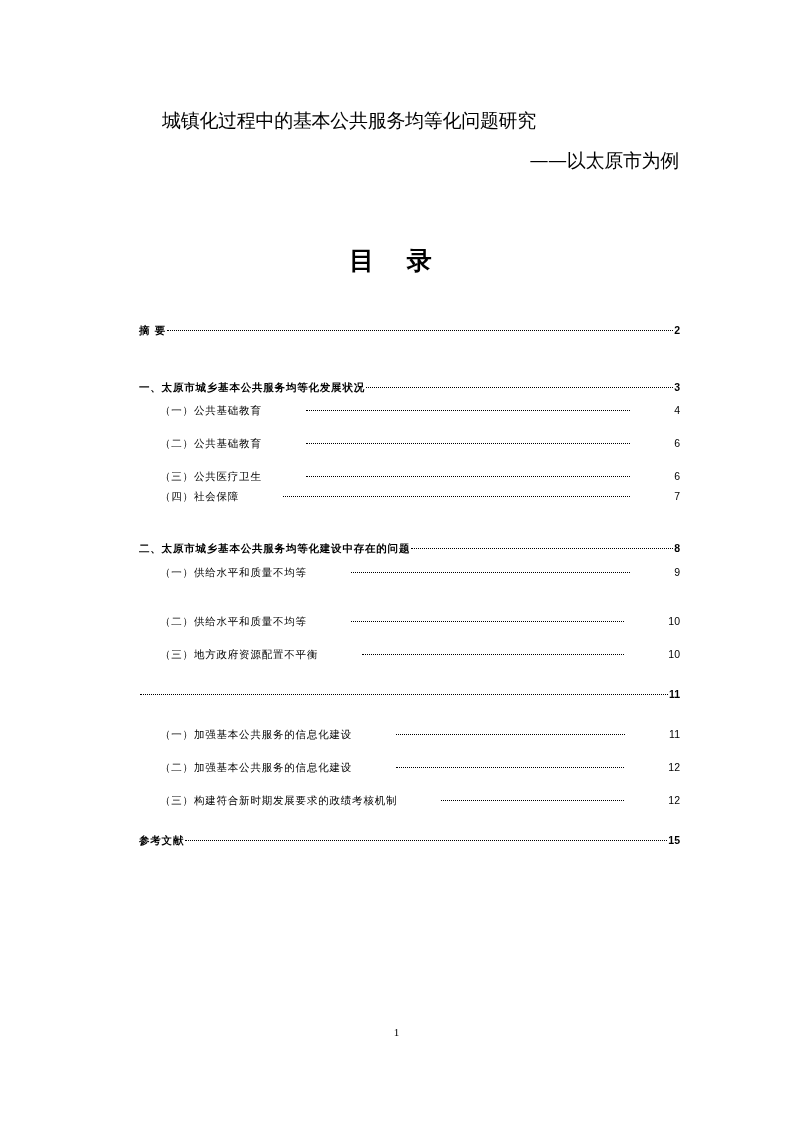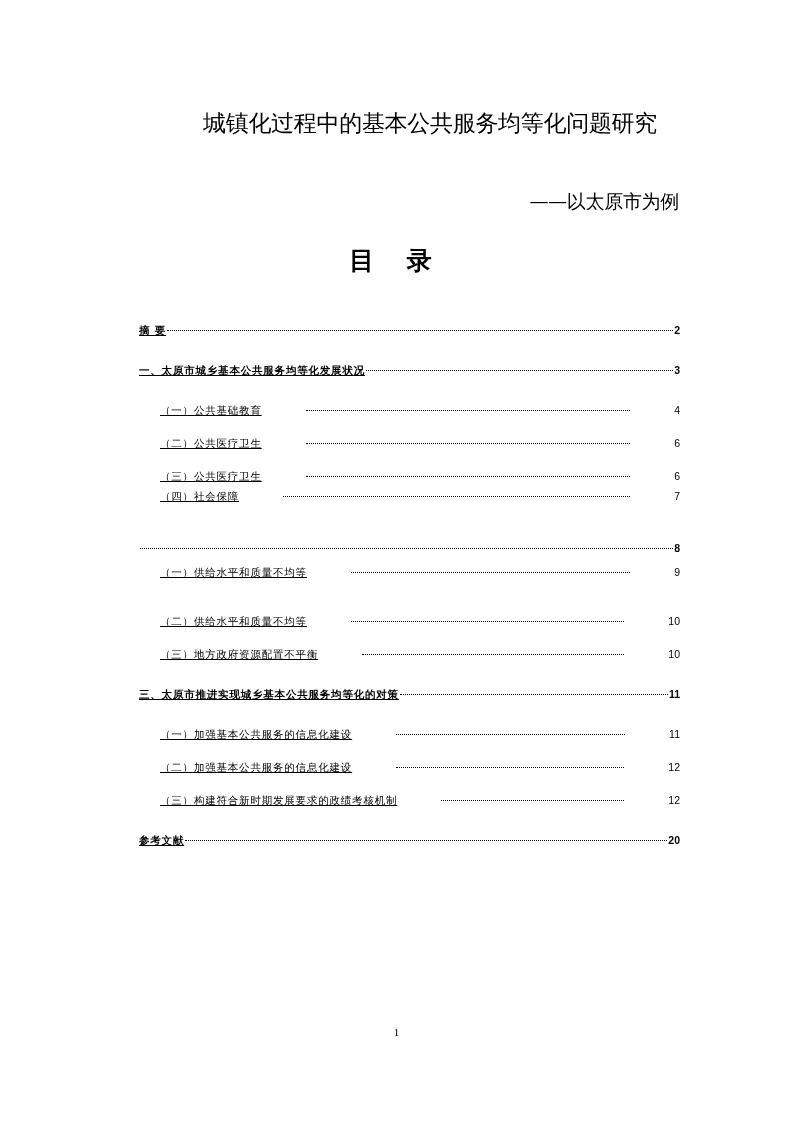--- a/index.html
+++ b/index.html
@@ -1,90 +1,90 @@
 <!DOCTYPE html>
 <html><head>
   <meta charset="utf-8">
   <style>
     html, body { margin: 0; padding: 0; background: #ffffff; }
     body { width: 793px; height: 1122px; position: relative; overflow: hidden; color: #000; }
     .page { position: absolute; left: 0; top: 0; width: 793px; height: 1122px; background: #fff; }
-    .title-main { position: absolute; left: 162px; top: 108px; font-family: "DejaVu Serif", serif; font-size: 23px; letter-spacing: -0.3px; white-space: nowrap; margin-left: 41px; }
-    .title-sub { position: absolute; right: 114px; top: 148px; font-family: "DejaVu Serif", serif; font-size: 19px; letter-spacing: -0.3px; white-space: nowrap; margin-top: 41px; }
+    .title-main { position: absolute; left: 162px; top: 108px; font-family: "DejaVu Serif", serif; font-size: 19px; letter-spacing: -0.3px; white-space: nowrap; }
+    .title-sub { position: absolute; right: 114px; top: 148px; font-family: "DejaVu Serif", serif; font-size: 19px; letter-spacing: -0.3px; white-space: nowrap; }
     .toc-heading { position: absolute; left: 0; width: 793px; top: 244px; text-align: center; font-family: "DejaVu Sans", sans-serif; font-weight: bold; font-size: 25px; letter-spacing: 12px; }
     .toc { position: absolute; left: 139px; width: 541px; top: 318px; }
     .toc-row { position: absolute; left: 0; right: 0; display: flex; align-items: baseline; font-family: "DejaVu Sans", sans-serif; font-size: 10.5px; height: 16px; }
     .toc-row.level1 { font-weight: bold; }
     .toc-row.level2 { padding-left: 21px; gap: 43px; }
-    .toc-label { white-space: nowrap; letter-spacing: 0.8px; text-decoration: underline; }
+    .toc-label { white-space: nowrap; letter-spacing: 0.8px; }
     .toc-dots { flex: 1; border-bottom: 1px dotted #000; margin: 0 1px; transform: translateY(-3px); min-width: 10px; }
     .toc-row.level1 .toc-dots { border-bottom-width: 1.5px; }
     .toc-page { white-space: nowrap; font-family: "Liberation Sans", sans-serif; font-size: 10.5px; }
     .page-number { position: absolute; left: 0; width: 793px; top: 1026px; text-align: center; font-family: "Liberation Serif", serif; font-size: 11px; }
   </style>
 </head>
 <body>
 
 <div class="page">
   <div class="title-main">城镇化过程中的基本公共服务均等化问题研究</div>
   <div class="title-sub">——以太原市为例</div>
   <div class="toc-heading">目 录</div>
 
   <div class="toc">
     <div class="toc-row level1" style="top:6px">
       <span class="toc-label">摘  要</span>
         <span class="toc-dots"></span>
         <span class="toc-page">2</span>
     </div>
-    <div class="toc-row level1" style="top:46px">
+    <div class="toc-row level1" style="top:63px">
       <span class="toc-label">一、太原市城乡基本公共服务均等化发展状况</span>
         <span class="toc-dots"></span>
         <span class="toc-page">3</span>
     </div>
     <div class="toc-row level2" style="top:86px">
       <span class="toc-label">（一）公共基础教育</span>
         <span class="toc-dots"></span>
         <span class="toc-page">4</span>
     </div>
     <div class="toc-row level2" style="top:119px">
-      <span class="toc-label">（二）公共医疗卫生</span>
+      <span class="toc-label">（二）公共基础教育</span>
         <span class="toc-dots"></span>
         <span class="toc-page">6</span>
     </div>
     <div class="toc-row level2" style="top:152px">
       <span class="toc-label">（三）公共医疗卫生</span>
         <span class="toc-dots"></span>
         <span class="toc-page">6</span>
     </div>
     <div class="toc-row level2" style="top:172px">
       <span class="toc-label">（四）社会保障</span>
         <span class="toc-dots"></span>
         <span class="toc-page">7</span>
     </div>
     <div class="toc-row level1" style="top:224px">
+      <span class="toc-label">二、太原市城乡基本公共服务均等化建设中存在的问题</span>
         <span class="toc-dots"></span>
         <span class="toc-page">8</span>
     </div>
     <div class="toc-row level2" style="top:248px">
       <span class="toc-label">（一）供给水平和质量不均等</span>
         <span class="toc-dots"></span>
         <span class="toc-page">9</span>
     </div>
     <div class="toc-row level2" style="top:297px">
       <span class="toc-label">（二）供给水平和质量不均等</span>
         <span class="toc-dots"></span>
         <span class="toc-page">10</span>
     </div>
     <div class="toc-row level2" style="top:330px">
       <span class="toc-label">（三）地方政府资源配置不平衡</span>
         <span class="toc-dots"></span>
         <span class="toc-page">10</span>
     </div>
     <div class="toc-row level1" style="top:370px">
-      <span class="toc-label">三、太原市推进实现城乡基本公共服务均等化的对策</span>
         <span class="toc-dots"></span>
         <span class="toc-page">11</span>
     </div>
     <div class="toc-row level2" style="top:410px">
       <span class="toc-label">（一）加强基本公共服务的信息化建设</span>
         <span class="toc-dots"></span>
         <span class="toc-page">11</span>
     </div>
     <div class="toc-row level2" style="top:443px">
       <span class="toc-label">（二）加强基本公共服务的信息化建设</span>
@@ -92,18 +92,18 @@
         <span class="toc-page">12</span>
     </div>
     <div class="toc-row level2" style="top:476px">
       <span class="toc-label">（三）构建符合新时期发展要求的政绩考核机制</span>
         <span class="toc-dots"></span>
         <span class="toc-page">12</span>
     </div>
     <div class="toc-row level1" style="top:516px">
       <span class="toc-label">参考文献</span>
         <span class="toc-dots"></span>
-        <span class="toc-page">20</span>
+        <span class="toc-page">15</span>
     </div>
   </div>
 
   <div class="page-number">1</div>
 </div>
 
 </body></html>

